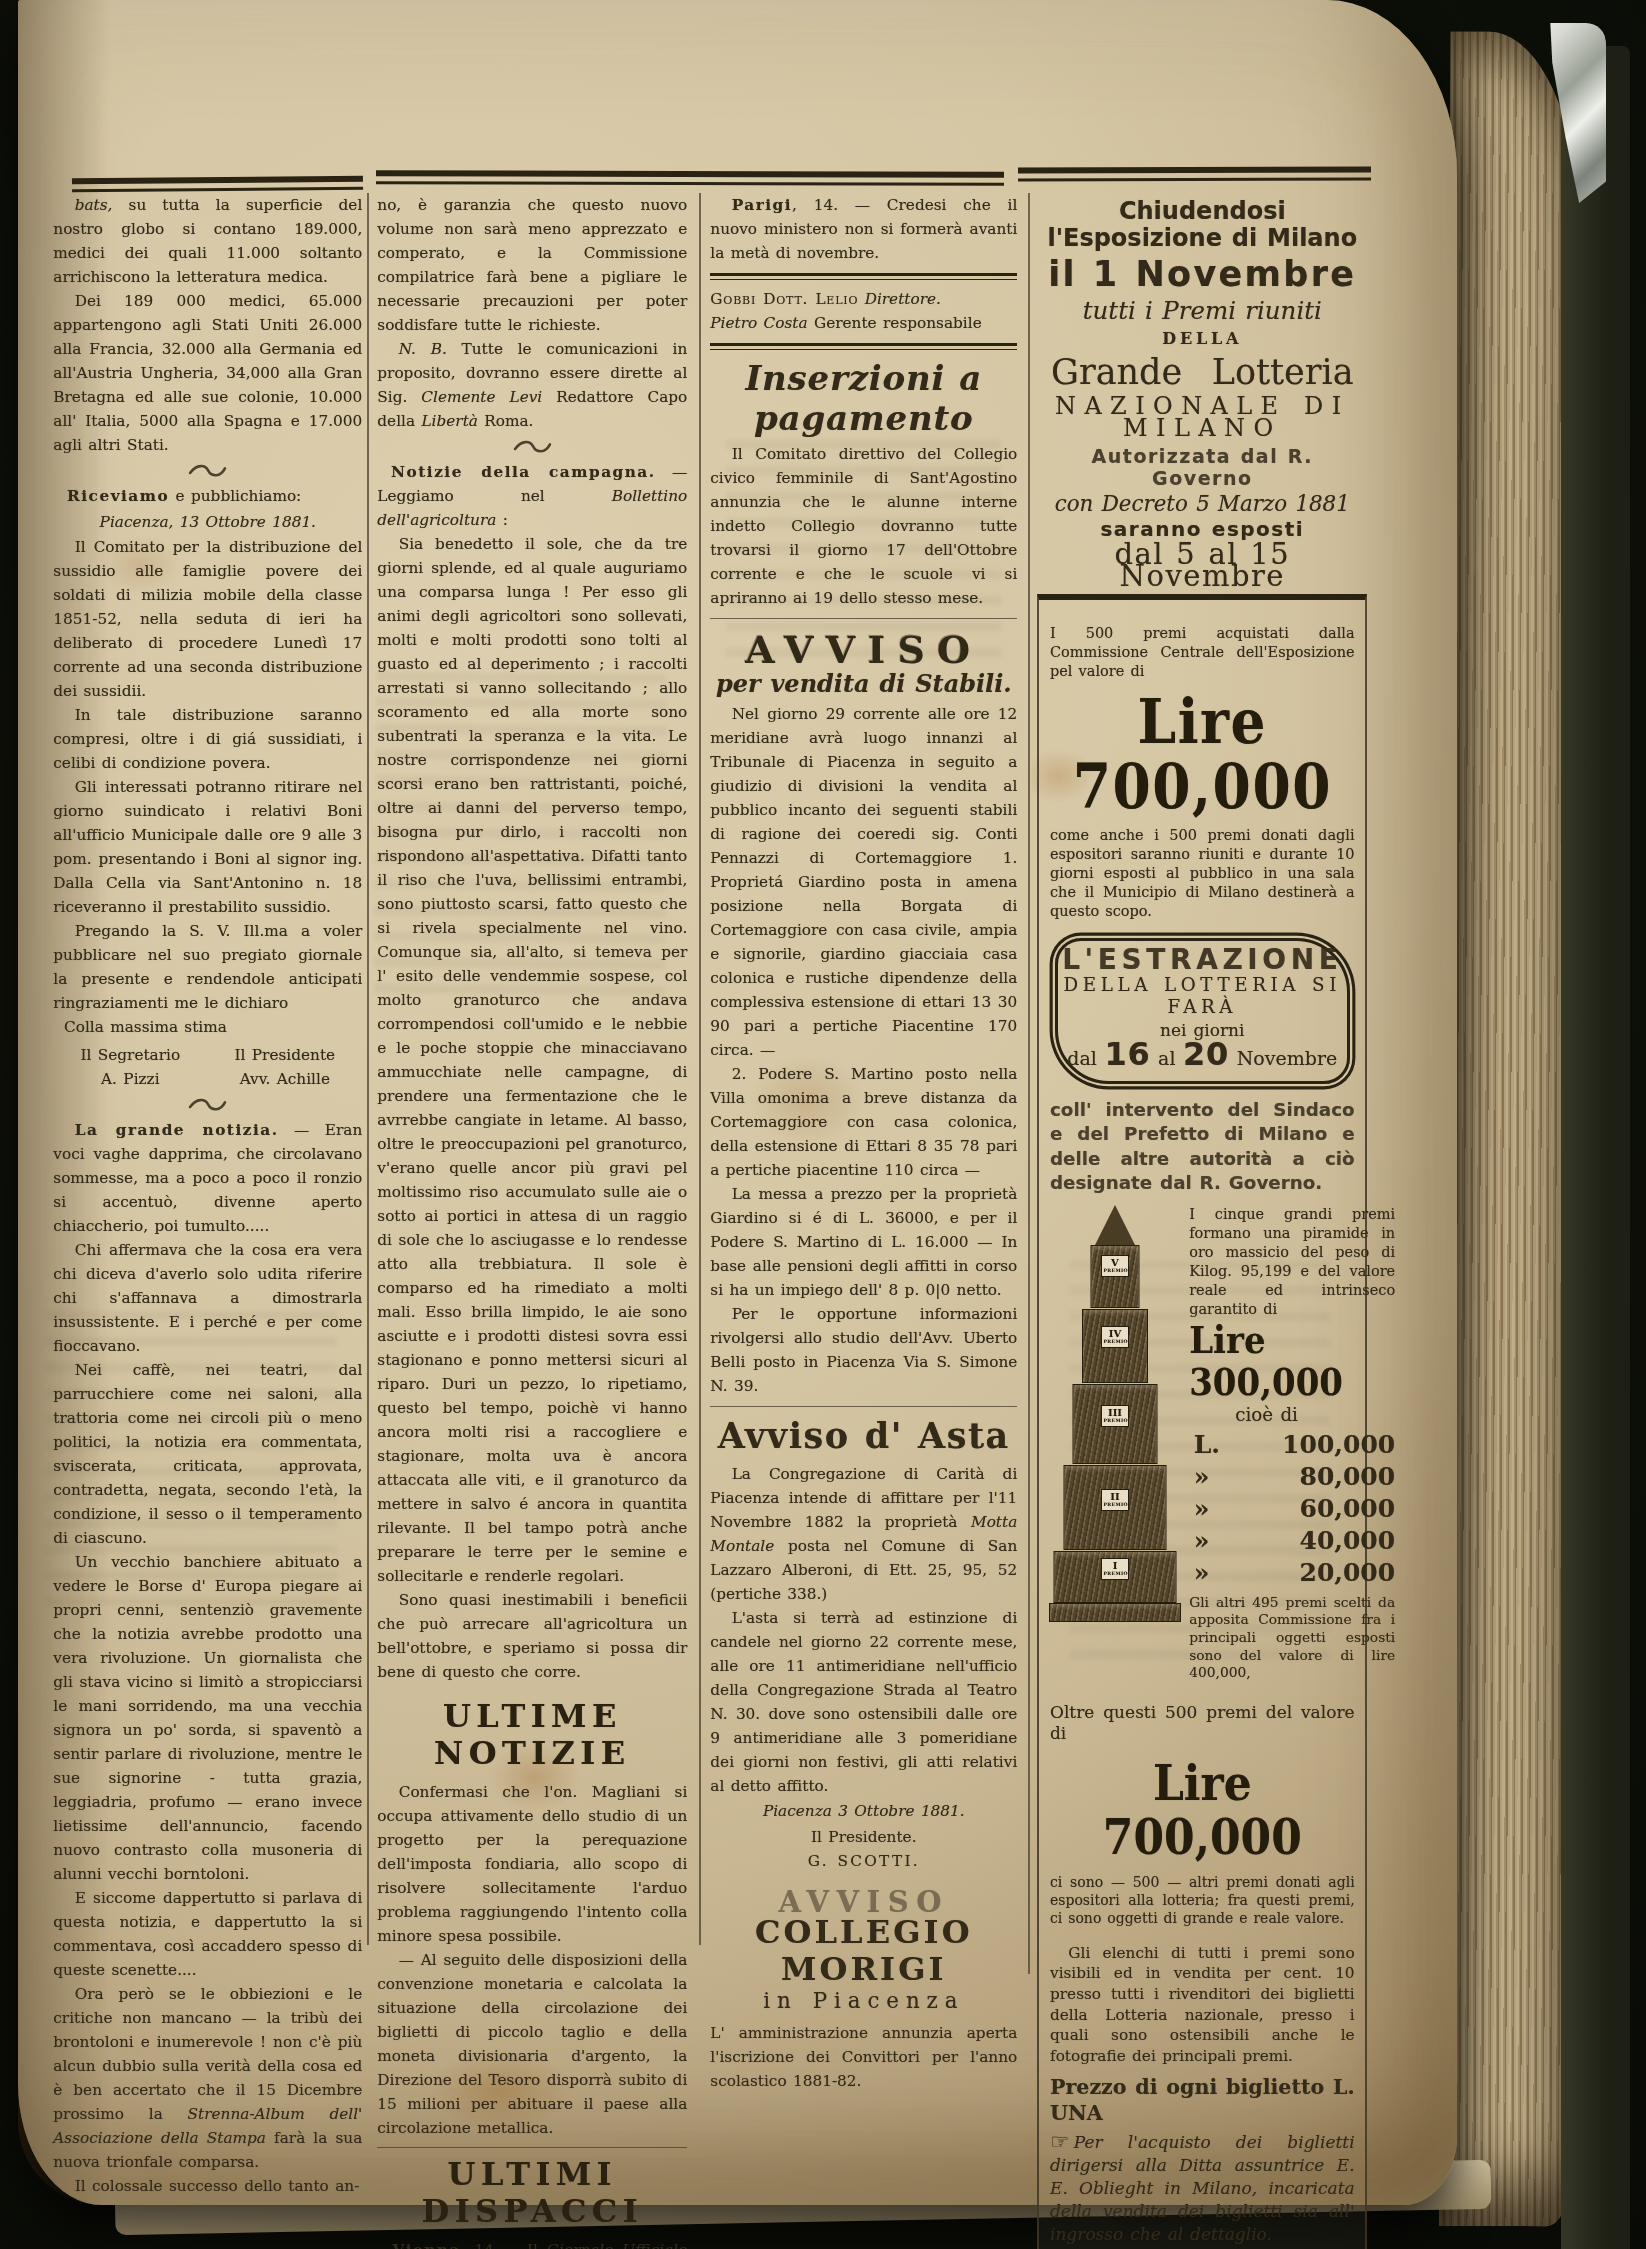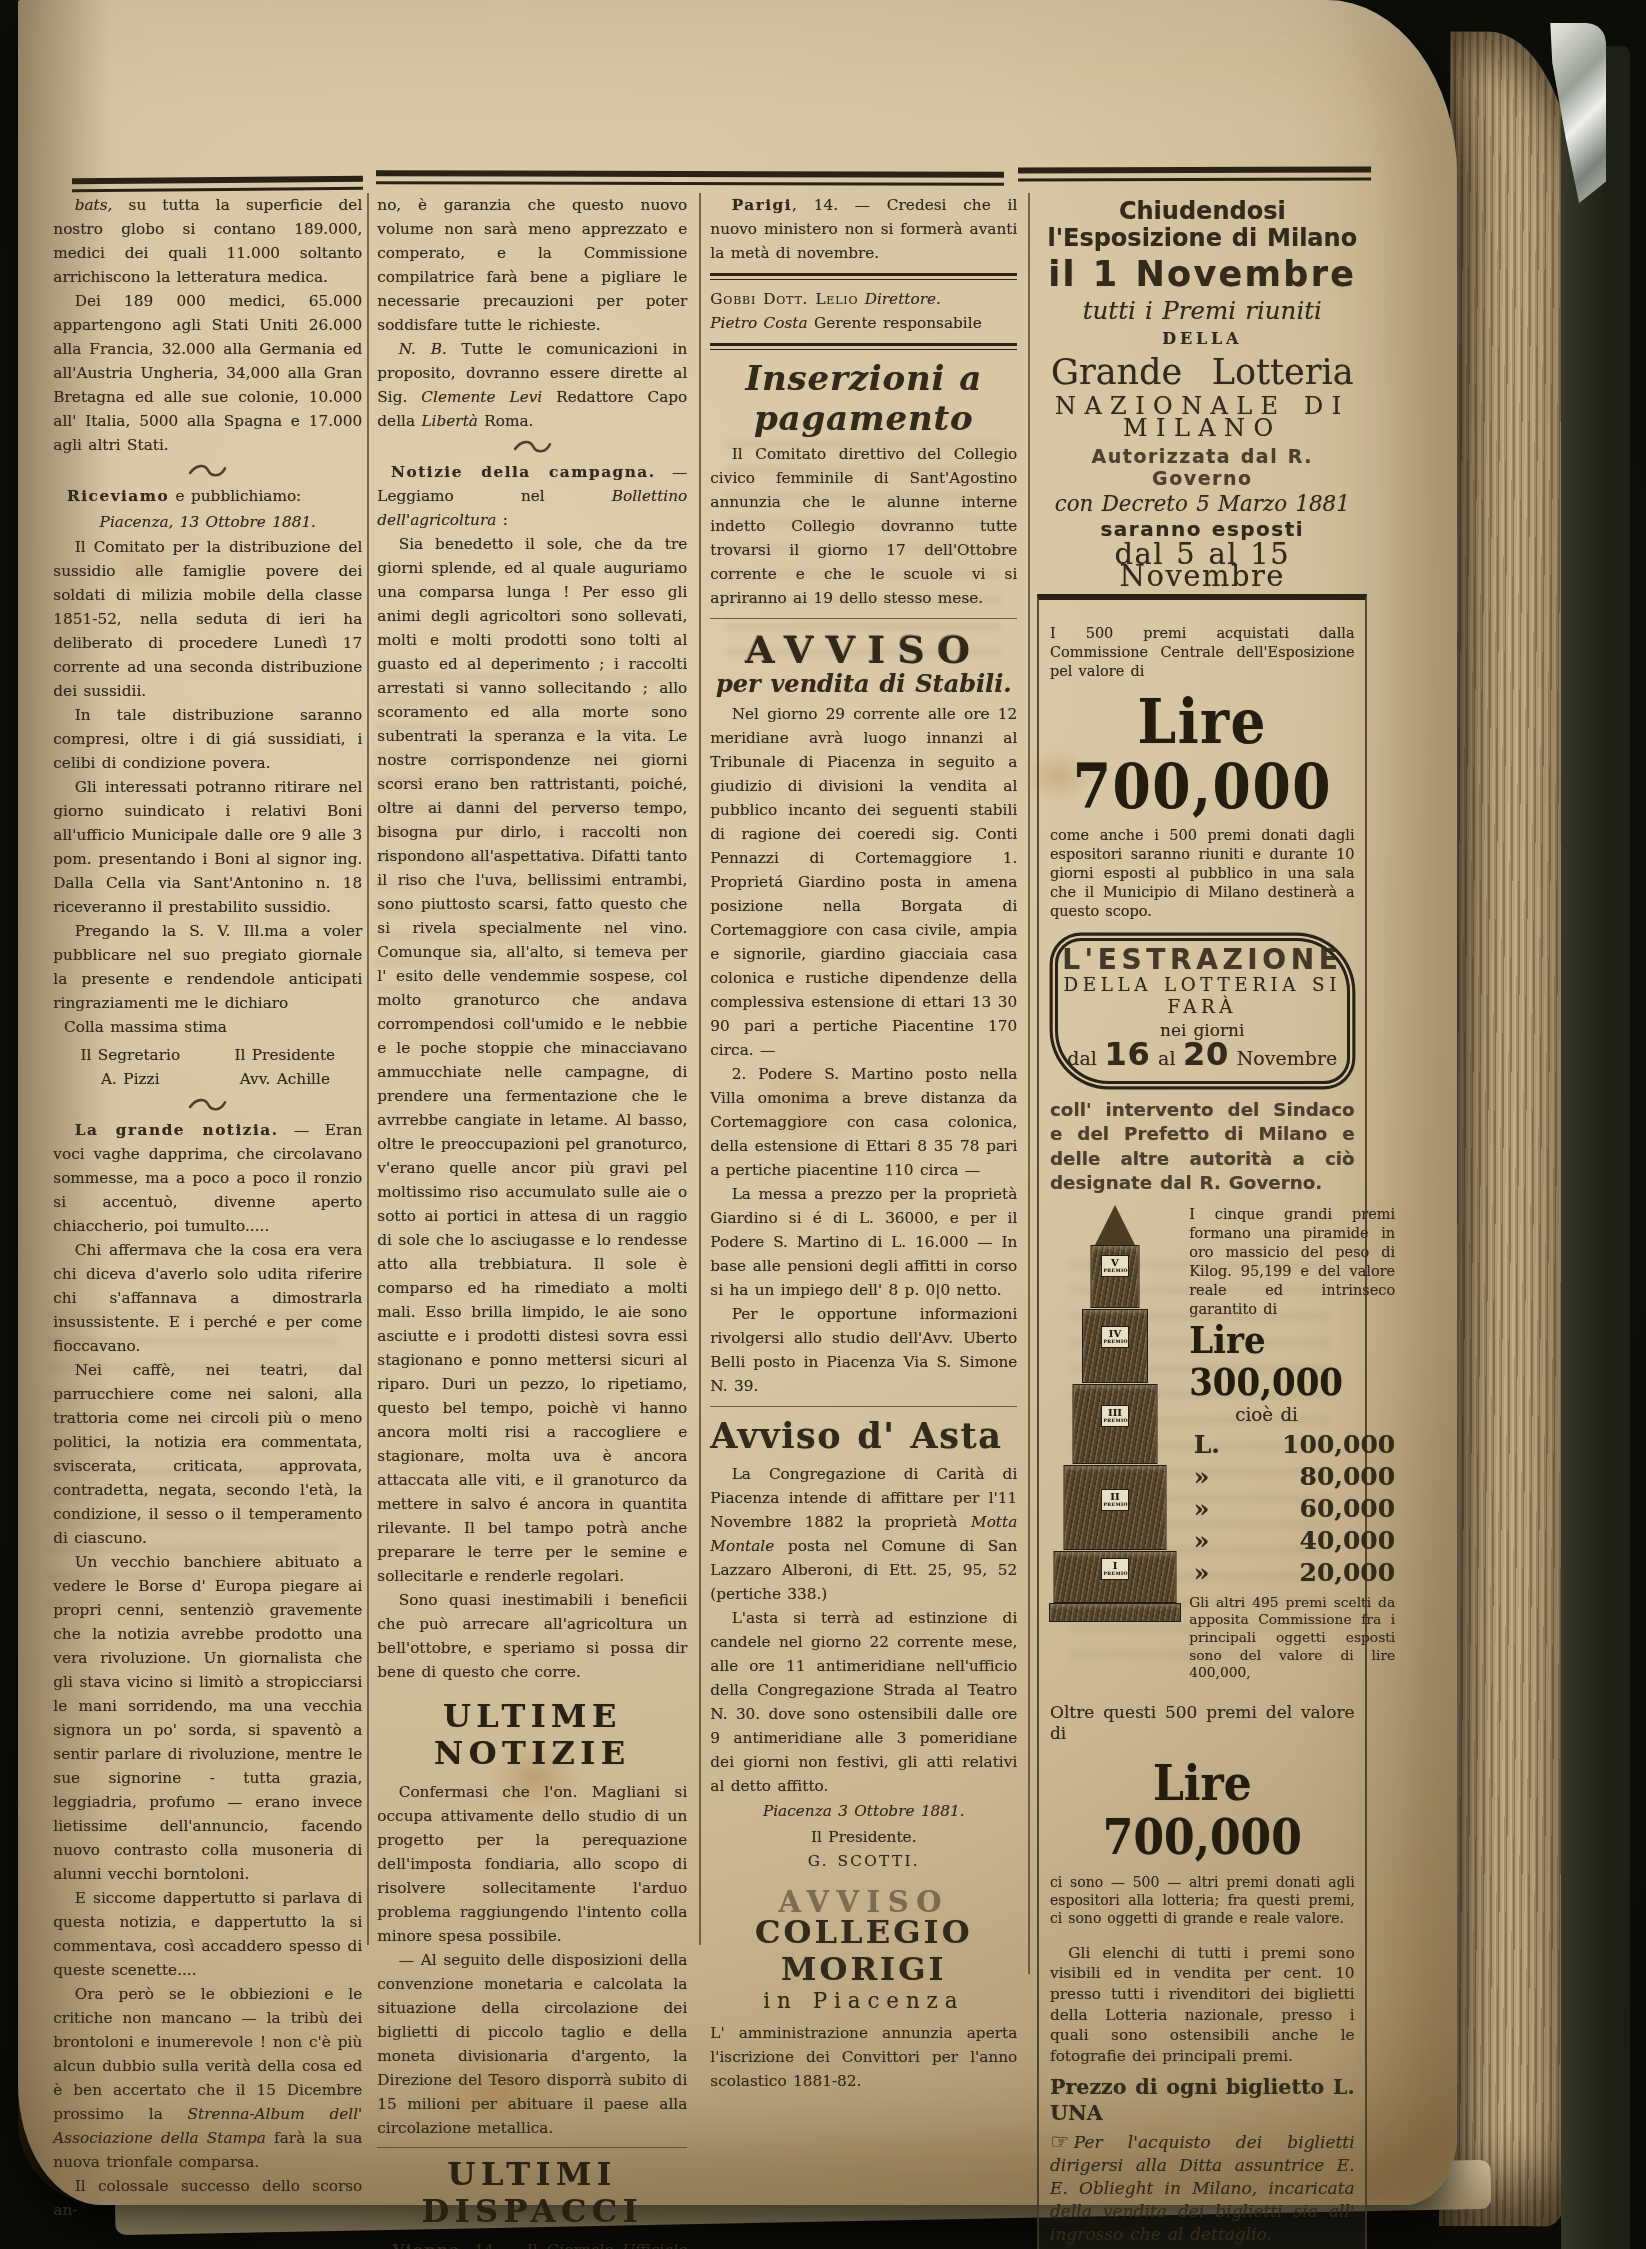--- a/index.html
+++ b/index.html
@@ -90,21 +90,21 @@
     font-size:32px;line-height:37px;margin:13.8px 0 7.6px;color:#2b2110;
     text-shadow:0.8px 0.8px 0 rgba(213,198,164,.5),-0.8px 0 0 rgba(43,33,16,.4;)}
   .rule-thin{border-top:1.5px solid #4d4330;margin:7.6px 0;opacity:.8;}
   .rule-double{border-top:3.8px solid #2a2212;border-bottom:1.5px solid #2a2212;height:3.1px;margin:7.6px 0;}
 
   .ins-title{font-style:italic;font-weight:bold;text-align:center;font-size:34px;line-height:40px;
     margin:6.1px 0 4.6px;letter-spacing:0.8px;}
   .avviso-big{font-weight:bold;text-align:center;font-size:38px;line-height:41px;letter-spacing:12.2px;
     margin:10.7px 0 1.5px;color:#241c0c;opacity:.92;text-shadow:1.5px 0.8px 0 rgba(210,195,160,.55), -0.8px -0.8px 0.8px rgba(36,28,12,.5);}
   .avviso-sub{font-weight:bold;font-style:italic;text-align:center;font-size:24px;margin:0 0 6.1px;}
-  .asta-title{font-weight:bold;text-align:left;font-size:35px;line-height:40px;margin:9.2px 0 6.1px;letter-spacing:1.5px;}
+  .asta-title{font-weight:bold;text-align:center;font-size:35px;line-height:40px;margin:9.2px 0 6.1px;letter-spacing:1.5px;}
   .morigi-kicker{font-weight:bold;text-align:center;font-size:29px;letter-spacing:7.6px;margin:17px 0 0;opacity:.5;filter:blur(0.5px);}
   .morigi-title{font-weight:bold;text-align:center;font-size:32px;line-height:37px;letter-spacing:3.1px;margin:0;}
   .morigi-sub{text-align:center;font-size:21.4px;letter-spacing:6.9px;margin:1.5px 0 7.6px;}
   .cent{text-align:center;text-indent:0;}
 
   
   .ad-head{text-align:center;}
   .ad-h1{font-family:"DejaVu Sans",sans-serif;font-weight:bold;font-size:24px;line-height:27.5px;margin:4.6px 0 1.5px;letter-spacing:0px;}
   .ad-h2{font-family:"DejaVu Sans",sans-serif;font-weight:bold;font-size:35px;line-height:40px;margin:1.5px 0;letter-spacing:2.3px;}
   .ad-h3{font-style:italic;font-size:24.5px;line-height:29px;margin:1.5px 0;}
@@ -206,21 +206,21 @@
     </div>
     <svg class="squig" width="41" height="15.3" viewBox="0 0 54 20">
         <path d="M4 13 C 13 1, 24 2, 28 10 C 32 18, 44 19, 50 7" stroke="#342a1a" stroke-width="3.4" fill="none" stroke-linecap="round"></path>
       </svg>
     <p class="p"><span class="seg-lead">La grande notizia.</span><span> — Eran voci vaghe dapprima, che circolavano sommesse, ma a poco a poco il ronzio si accentuò, divenne aperto chiaccherio, poi tumulto.....</span></p>
     <p class="p">Chi affermava che la cosa era vera chi diceva d'averlo solo udita riferire chi s'affannava a dimostrarla insussistente. E i perché e per come fioccavano.</p>
     <p class="p">Nei caffè, nei teatri, dal parrucchiere come nei saloni, alla trattoria come nei circoli più o meno politici, la notizia era commentata, sviscerata, criticata, approvata, contradetta, negata, secondo l'età, la condizione, il sesso o il temperamento di ciascuno.</p>
     <p class="p">Un vecchio banchiere abituato a vedere le Borse d' Europa piegare ai propri cenni, sentenziò gravemente che la notizia avrebbe prodotto una vera rivoluzione. Un giornalista che gli stava vicino si limitò a stropicciarsi le mani sorridendo, ma una vecchia signora un po' sorda, si spaventò a sentir parlare di rivoluzione, mentre le sue signorine - tutta grazia, leggiadria, profumo — erano invece lietissime dell'annuncio, facendo nuovo contrasto colla musoneria di alunni vecchi borntoloni.</p>
     <p class="p">E siccome dappertutto si parlava di questa notizia, e dappertutto la si commentava, così accaddero spesso di queste scenette....</p>
     <p class="p"><span>Ora però se le obbiezioni e le critiche non mancano — la tribù dei brontoloni e inumerevole ! non c'è più alcun dubbio sulla verità della cosa ed è ben accertato che il 15 Dicembre prossimo la </span><span class="seg-i">Strenna-Album dell' Associazione della Stampa</span><span> farà la sua nuova trionfale comparsa.</span></p>
-    <p class="p">Il colossale successo dello scorso an-</p>
+    <p class="p">Il colossale successo dello tanto an-</p>
   </div>
 
   <div class="col" id="col2">
     <p class="p" style="text-indent:0">no, è garanzia che questo nuovo volume non sarà meno apprezzato e comperato, e la Commissione compilatrice farà bene a pigliare le necessarie precauzioni per poter soddisfare tutte le richieste.</p>
     <p class="p"><span class="seg-i">N. B.</span><span> Tutte le comunicazioni in proposito, dovranno essere dirette al Sig. </span><span class="seg-i">Clemente Levi</span><span> Redattore Capo della </span><span class="seg-i">Libertà</span><span> Roma.</span></p>
     <svg class="squig" width="41" height="15.3" viewBox="0 0 54 20">
         <path d="M4 13 C 13 1, 24 2, 28 10 C 32 18, 44 19, 50 7" stroke="#342a1a" stroke-width="3.4" fill="none" stroke-linecap="round"></path>
       </svg>
     <p class="p" style="text-indent:13.8px"><span class="seg-lead">Notizie della campagna.</span><span> — Leggiamo nel </span><span class="seg-i">Bollettino dell'agricoltura</span><span> :</span></p>
     <p class="p">Sia benedetto il sole, che da tre giorni splende, ed al quale auguriamo una comparsa lunga ! Per esso gli animi degli agricoltori sono sollevati, molti e molti prodotti sono tolti al guasto ed al deperimento ; i raccolti arrestati si vanno sollecitando ; allo scoramento ed alla morte sono subentrati la speranza e la vita. Le nostre corrispondenze nei giorni scorsi erano ben rattristanti, poiché, oltre ai danni del perverso tempo, bisogna pur dirlo, i raccolti non rispondono all'aspettativa. Difatti tanto il riso che l'uva, bellissimi entrambi, sono piuttosto scarsi, fatto questo che si rivela specialmente nel vino. Comunque sia, all'alto, si temeva per l' esito delle vendemmie sospese, col molto granoturco che andava corrompendosi coll'umido e le nebbie e le poche stoppie che minacciavano ammucchiate nelle campagne, di prendere una fermentazione che le avrrebbe cangiate in letame. Al basso, oltre le preoccupazioni pel granoturco, v'erano quelle ancor più gravi pel moltissimo riso accumulato sulle aie o sotto ai portici in attesa di un raggio di sole che lo asciugasse e lo rendesse atto alla trebbiatura. Il sole è comparso ed ha rimediato a molti mali. Esso brilla limpido, le aie sono asciutte e i prodotti distesi sovra essi stagionano e ponno mettersi sicuri al riparo. Duri un pezzo, lo ripetiamo, questo bel tempo, poichè vi hanno ancora molti risi a raccogliere e stagionare, molta uva è ancora attaccata alle viti, e il granoturco da mettere in salvo é ancora in quantita rilevante. Il bel tampo potrà anche preparare le terre per le semine e sollecitarle e renderle regolari.</p>

